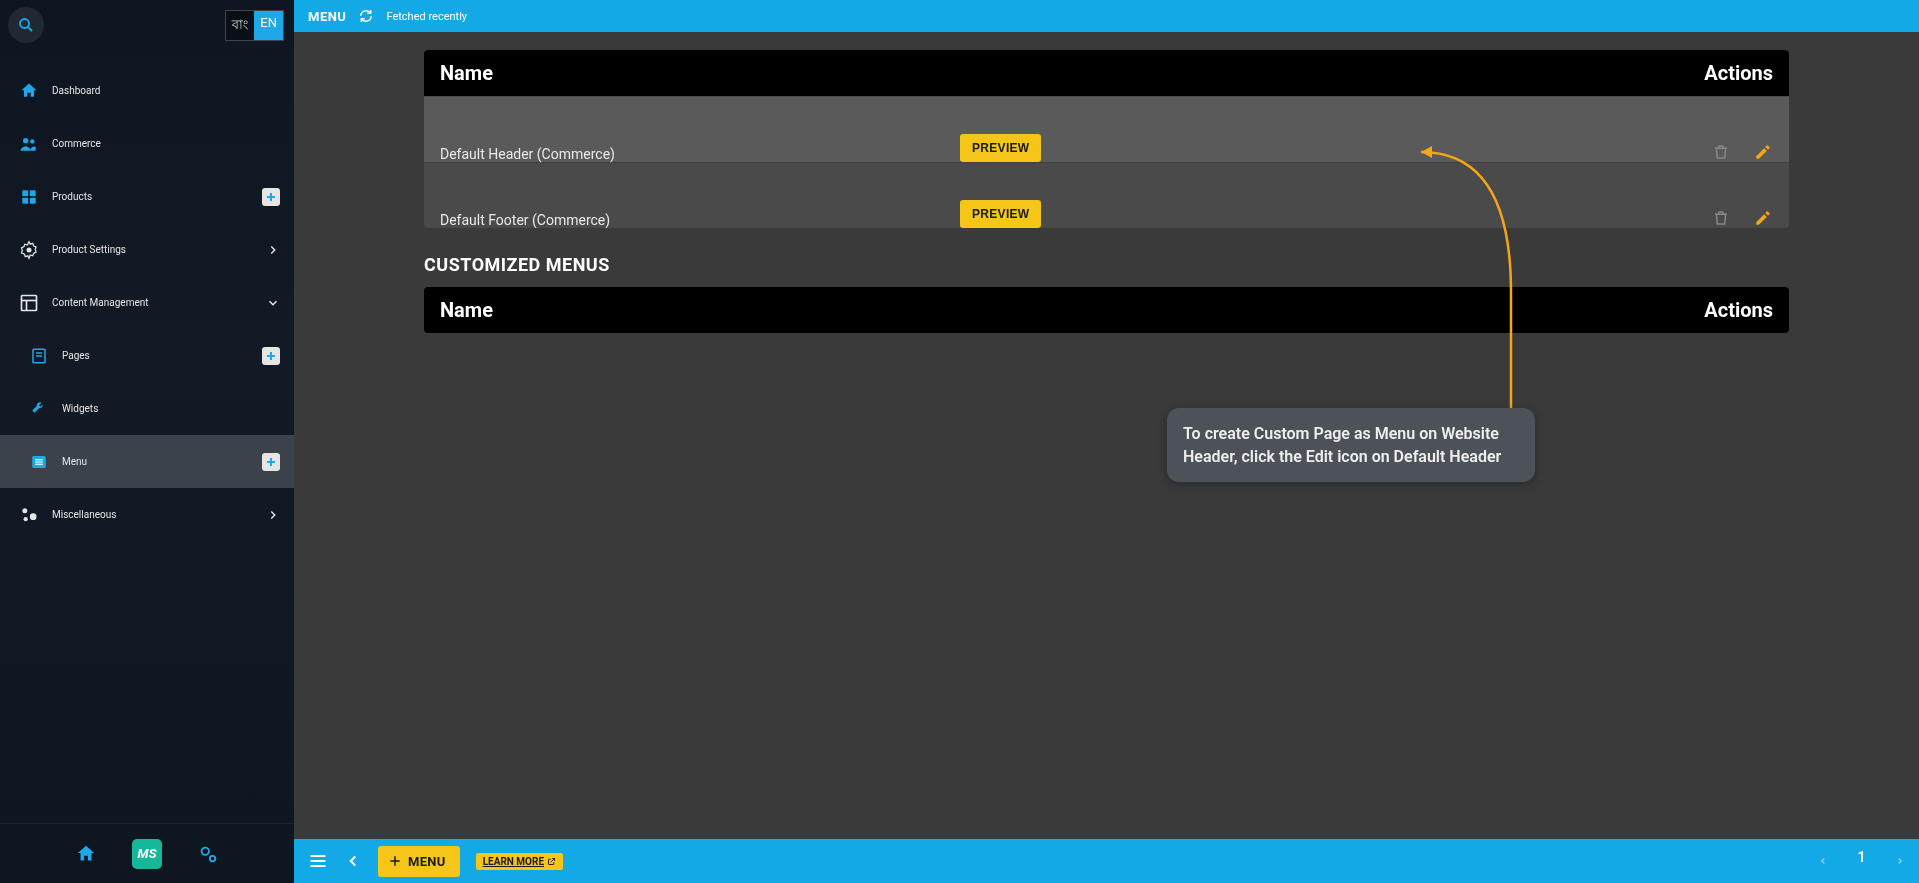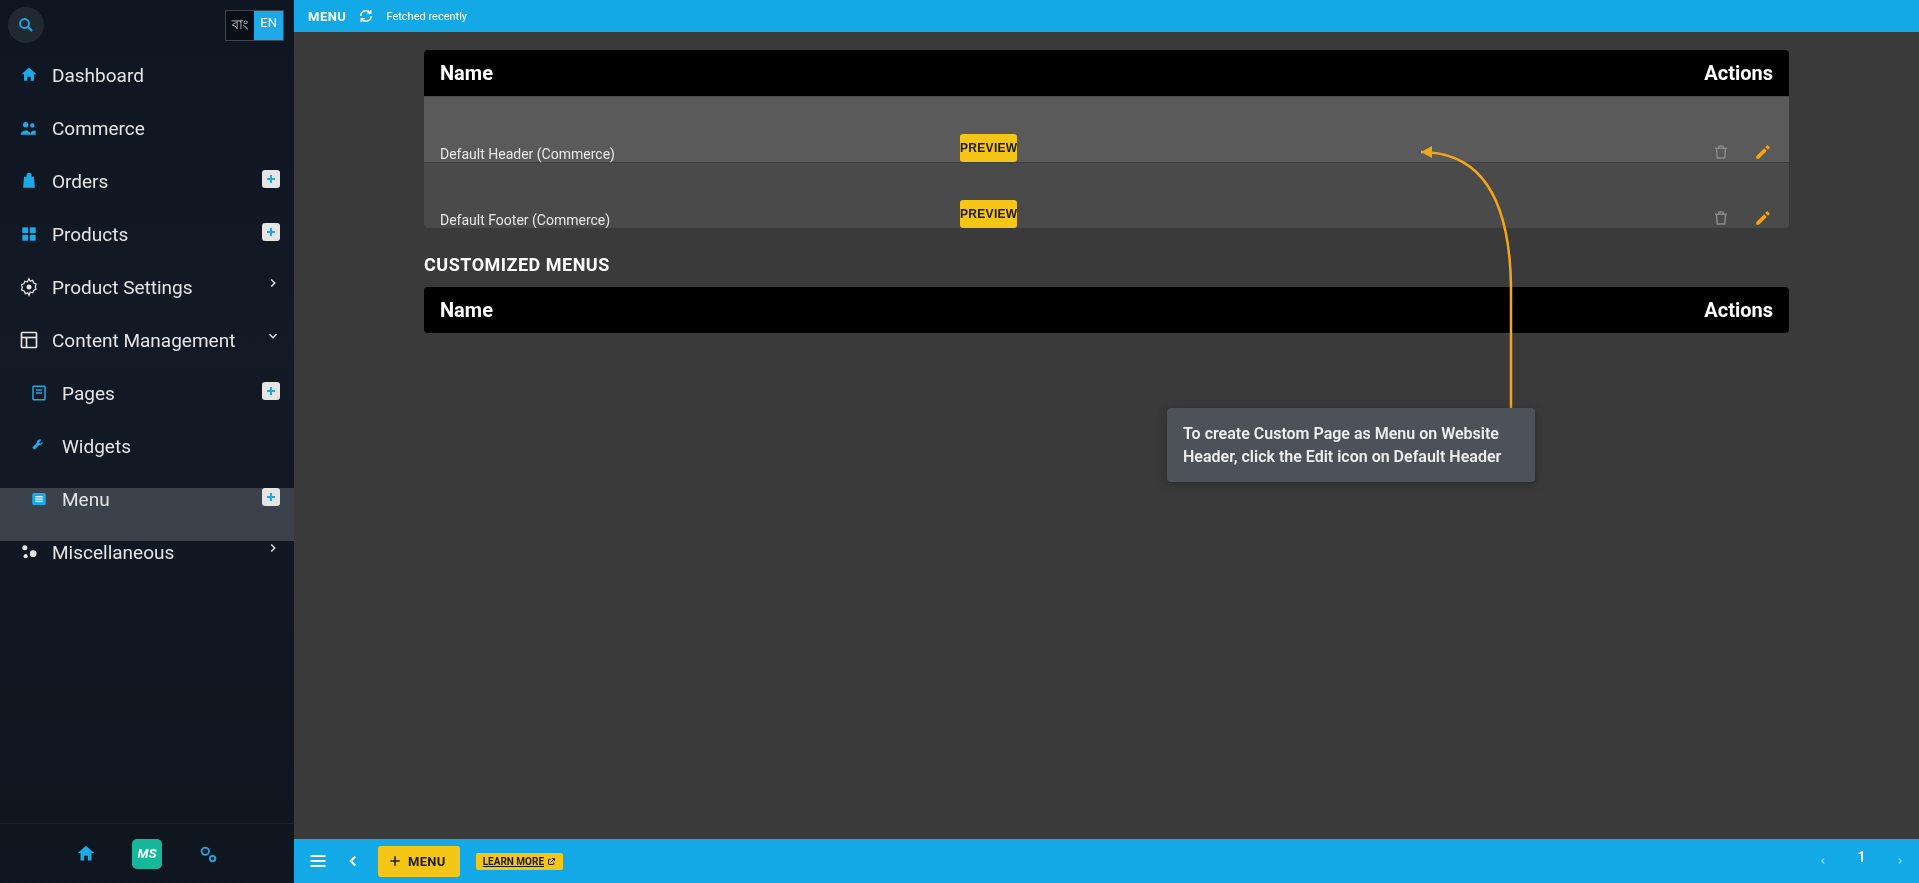--- a/index.html
+++ b/index.html
@@ -40,25 +40,25 @@
   padding: 4px 6px;
   font-size: 13px;
   color: #ccc;
   background: rgba(0,0,0,0.3);
   cursor: pointer;
 }
 .lang-opt.active { background: #1ea8e8; color: #fff; }
 .nav { flex: 1; padding-top: 14px; }
 .nav-item {
   display: flex;
-  align-items: flex-start;
+  align-items: center;
   padding: 0 18px;
   height: 53px;
   color: #e5e5e5;
-  font-size: 19px;
+  font-size: 10px;
   cursor: pointer;
   position: relative;
 }
 .nav-item .ico { width: 22px; height: 22px; margin-right: 12px; display:flex;align-items:center;justify-content:center;}
 .nav-item .chev, .nav-item .add { position: absolute; right: 14px; }
 .nav-item .add {
   width: 18px; height: 18px; border-radius: 3px;
   background: #e5e5e5; display:flex;align-items:center;justify-content:center;
 }
 .sub-item { padding-left: 28px; }
@@ -124,21 +124,21 @@
   height: 66px; padding: 0 16px;
   border-top: 1px solid rgba(0,0,0,0.15);
 }
 .trow.hover { background: #5a5a5a; }
 .td-name { flex: 0 0 520px; font-size: 14px; color: #e8e8e8; }
 .td-preview { flex: 1; }
 .preview-btn {
   background: #f5c518; color: #1a1a1a;
   border: none; border-radius: 3px;
   font-size: 12px; font-weight: 700;
-  padding: 7px 0; cursor: pointer;
+  padding: 7px 12px; cursor: pointer;
   letter-spacing: .3px;
 }
 .td-actions { display: flex; align-items: center; gap: 22px; }
 .icon-btn { cursor: pointer; width: 20px; height: 20px; display:flex;align-items:center;justify-content:center;}
 
 .bottom-bar {
   position: absolute;
   left: 294px; bottom: 0; right: 0;
   height: 44px;
   background: #13a9e6;
@@ -164,21 +164,21 @@
 .pager-num { font-weight:700; font-size:14px; }
 .pager-sub { font-size: 9px; opacity:.8; position:relative; top:20px; }
 .pager-col { display:flex; flex-direction:column; align-items:center; line-height:1;}
 .pager-arrow { opacity: .5; cursor:pointer;}
 
 .tooltip-box {
   position: absolute;
   left: 1167px; top: 408px;
   width: 368px;
   background: #4d5259;
-  border-radius: 4px;
+  border-radius: 12px;
   padding: 14px 16px;
   color: #eee; font-size: 16px; font-weight: 600;
   line-height: 1.45;
   box-shadow: 0 2px 10px rgba(0,0,0,.3);
 }
 svg { display:block; }
 .annotation-arrow {
   position: absolute;
   left: 1416px; top: 142px;
   pointer-events: none;
@@ -212,33 +212,20 @@
     </div>
     <div class="nav-item">
       <span class="ico">
           <svg width="20" height="20" viewBox="0 0 24 24" fill="#1ea8e8">
             <circle cx="8" cy="8" r="3.2"></circle>
             <circle cx="16" cy="9" r="2.6"></circle>
             <path d="M2 20c0-3 3-5 6-5s6 2 6 5zm12-1c0-2.4 2-4 4-4h0c1 0 2 .3 2 .3V20h-6z"></path>
           </svg>
         </span>
       <span>Commerce</span>
-    </div>
-    <div class="nav-item">
-      <span class="ico">
-          <svg width="20" height="20" viewBox="0 0 24 24" fill="#1ea8e8">
-            <path d="M6 7h12l1 13H5zM9 7V5a3 3 0 016 0v2"></path>
-          </svg>
-        </span>
-      <span>Orders</span>
-      <span class="add">
-          <svg width="10" height="10" viewBox="0 0 10 10">
-            <path d="M5 1v8M1 5h8" stroke="#1ea8e8" stroke-width="2"></path>
-          </svg>
-        </span>
     </div>
     <div class="nav-item">
       <span class="ico">
           <svg width="20" height="20" viewBox="0 0 24 24" fill="#1ea8e8">
             <rect x="4" y="4" width="7" height="7"></rect>
             <rect x="13" y="4" width="7" height="7"></rect>
             <rect x="4" y="13" width="7" height="7"></rect>
             <rect x="13" y="13" width="7" height="7"></rect>
           </svg>
         </span>

